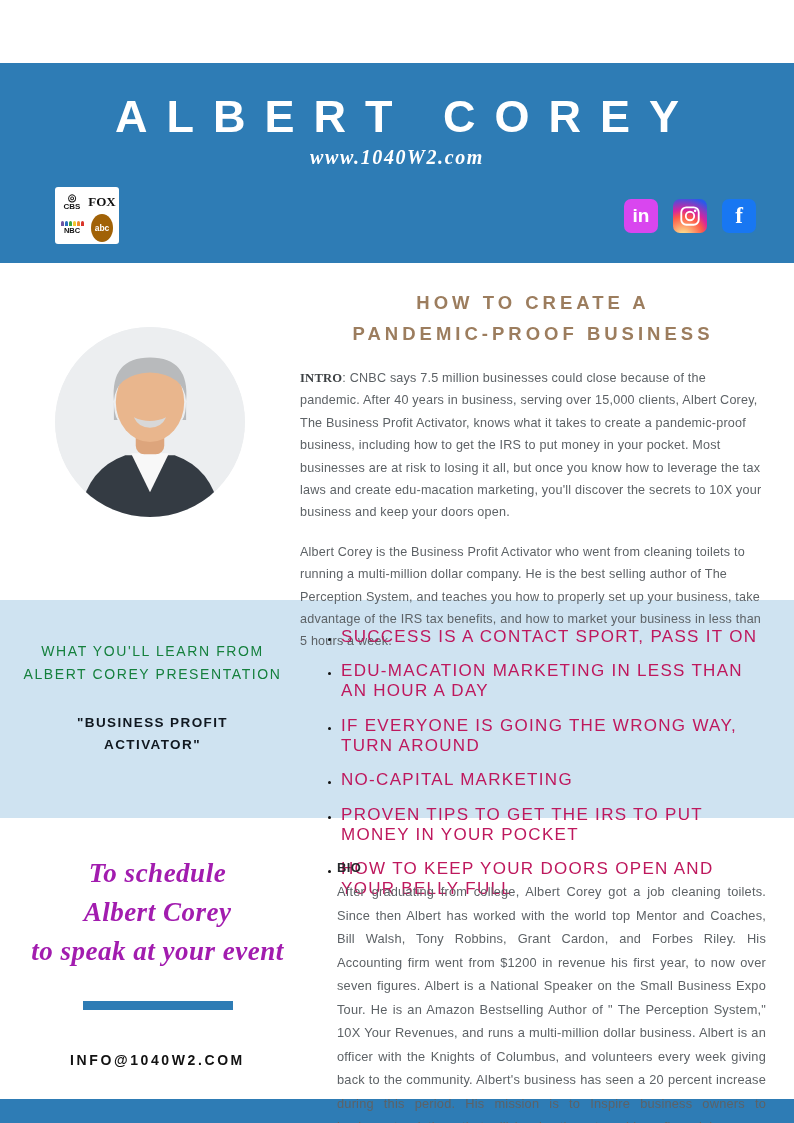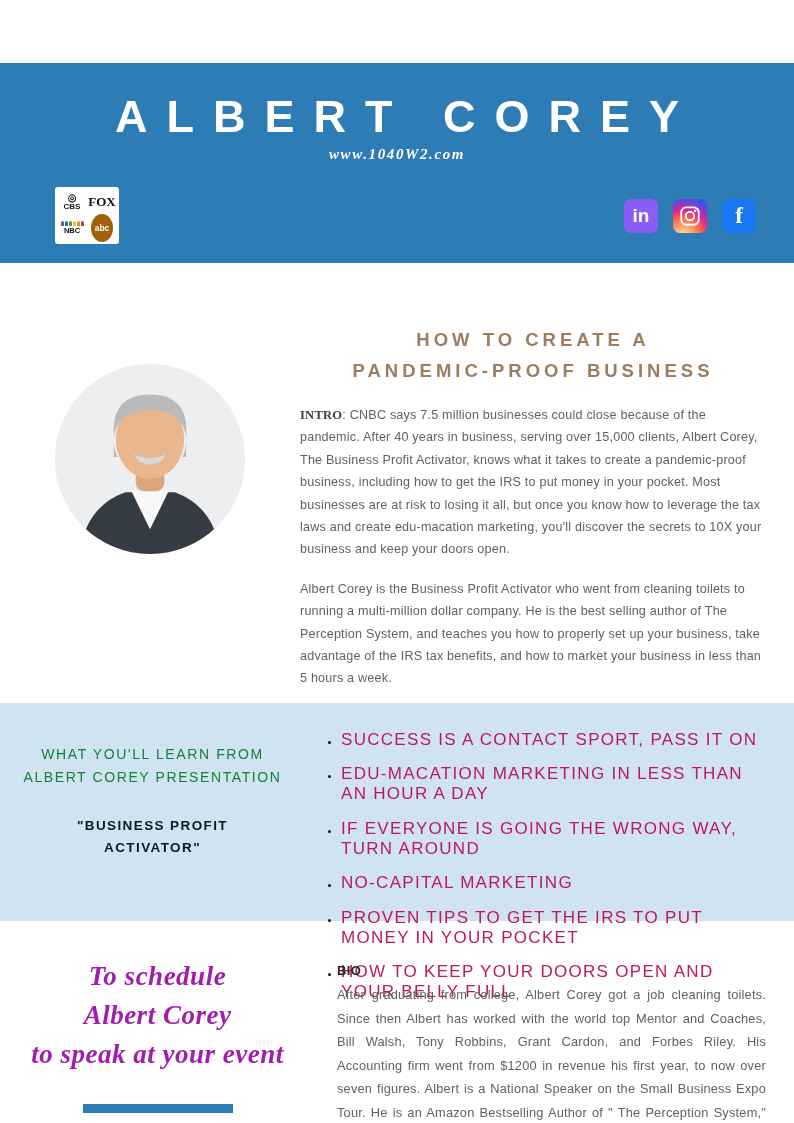--- a/index.html
+++ b/index.html
@@ -35,21 +35,21 @@
     font-style: italic;
     font-weight: 700;
     font-size: 15.5px;
     letter-spacing: 1.6px;
   }
   .banner-site, .banner-phone {
     margin-top: 3px;
     font-family: "Liberation Serif", serif;
     font-style: italic;
     font-weight: 700;
-    font-size: 15px;
+    font-size: 20px;
     letter-spacing: 1.6px;
   }
 
   
   .media-box {
     position: absolute;
     left: 55px;
     top: 124px;
     width: 64px;
     height: 57px;
@@ -85,30 +85,29 @@
     display: flex;
     gap: 15px;
     align-items: center;
   }
   .social-icon {
     width: 34px; height: 34px;
     border-radius: 7px;
     display: flex; align-items: center; justify-content: center;
     cursor: pointer;
   }
-  .linkedin { background: #8b5cf6; color: #fff; font-weight: 800; font-size: 19px; }
+  .linkedin { background: #d946ef; color: #fff; font-weight: 800; font-size: 19px; }
   .instagram { background: radial-gradient(circle at 30% 110%, #fdf497 0%, #fd5949 45%, #d6249f 60%, #285AEB 90%); }
   .facebook { background: #1877f2; color: #fff; font-weight: 800; font-size: 23px; font-family: "Liberation Serif", serif; }
 
   
   .about-section {
-    height: 403px;
+    height: 337px;
     background: #fff;
     display: flex;
-    margin-top: 37px;
   }
   .photo-col { width: 300px; flex: 0 0 300px; }
   .photo-circle {
     width: 190px; height: 190px;
     margin: 64px auto 0;
     border-radius: 50%;
     overflow: hidden;
     background: #eceef0;
   }
   .about-col {
@@ -320,20 +319,21 @@
     </ul>
   </div>
 </section>
 
 <section class="bottom-section">
   <div class="schedule-col">
     <div class="schedule-line">To schedule</div>
     <div class="schedule-line">Albert Corey</div>
     <div class="schedule-line">to speak at your event</div>
     <div class="schedule-bar"></div>
+    <div class="schedule-email">INFO@1040W2.COM</div>
   </div>
   <div class="bio-col">
     <div class="bio-heading">BIO</div>
     <p class="bio-text">After graduating from college, Albert Corey got a job cleaning toilets. Since then Albert has worked with the world top Mentor and Coaches, Bill Walsh, Tony Robbins, Grant Cardon, and Forbes Riley. His Accounting firm went from $1200 in revenue his first year, to now over seven figures. Albert is a National Speaker on the Small Business Expo Tour. He is an Amazon Bestselling Author of " The Perception System," 10X Your Revenues, and runs a multi-million dollar business. Albert is an officer with the Knights of Columbus, and volunteers every week giving back to the community. Albert's business has seen a 20 percent increase during this period. His mission is to Inspire business owners to implement solutions that will inspire them to achieve financial success with little or no resources.</p>
   </div>
 </section>
 
 <footer class="footer-bar"></footer>
 
 </body></html>

